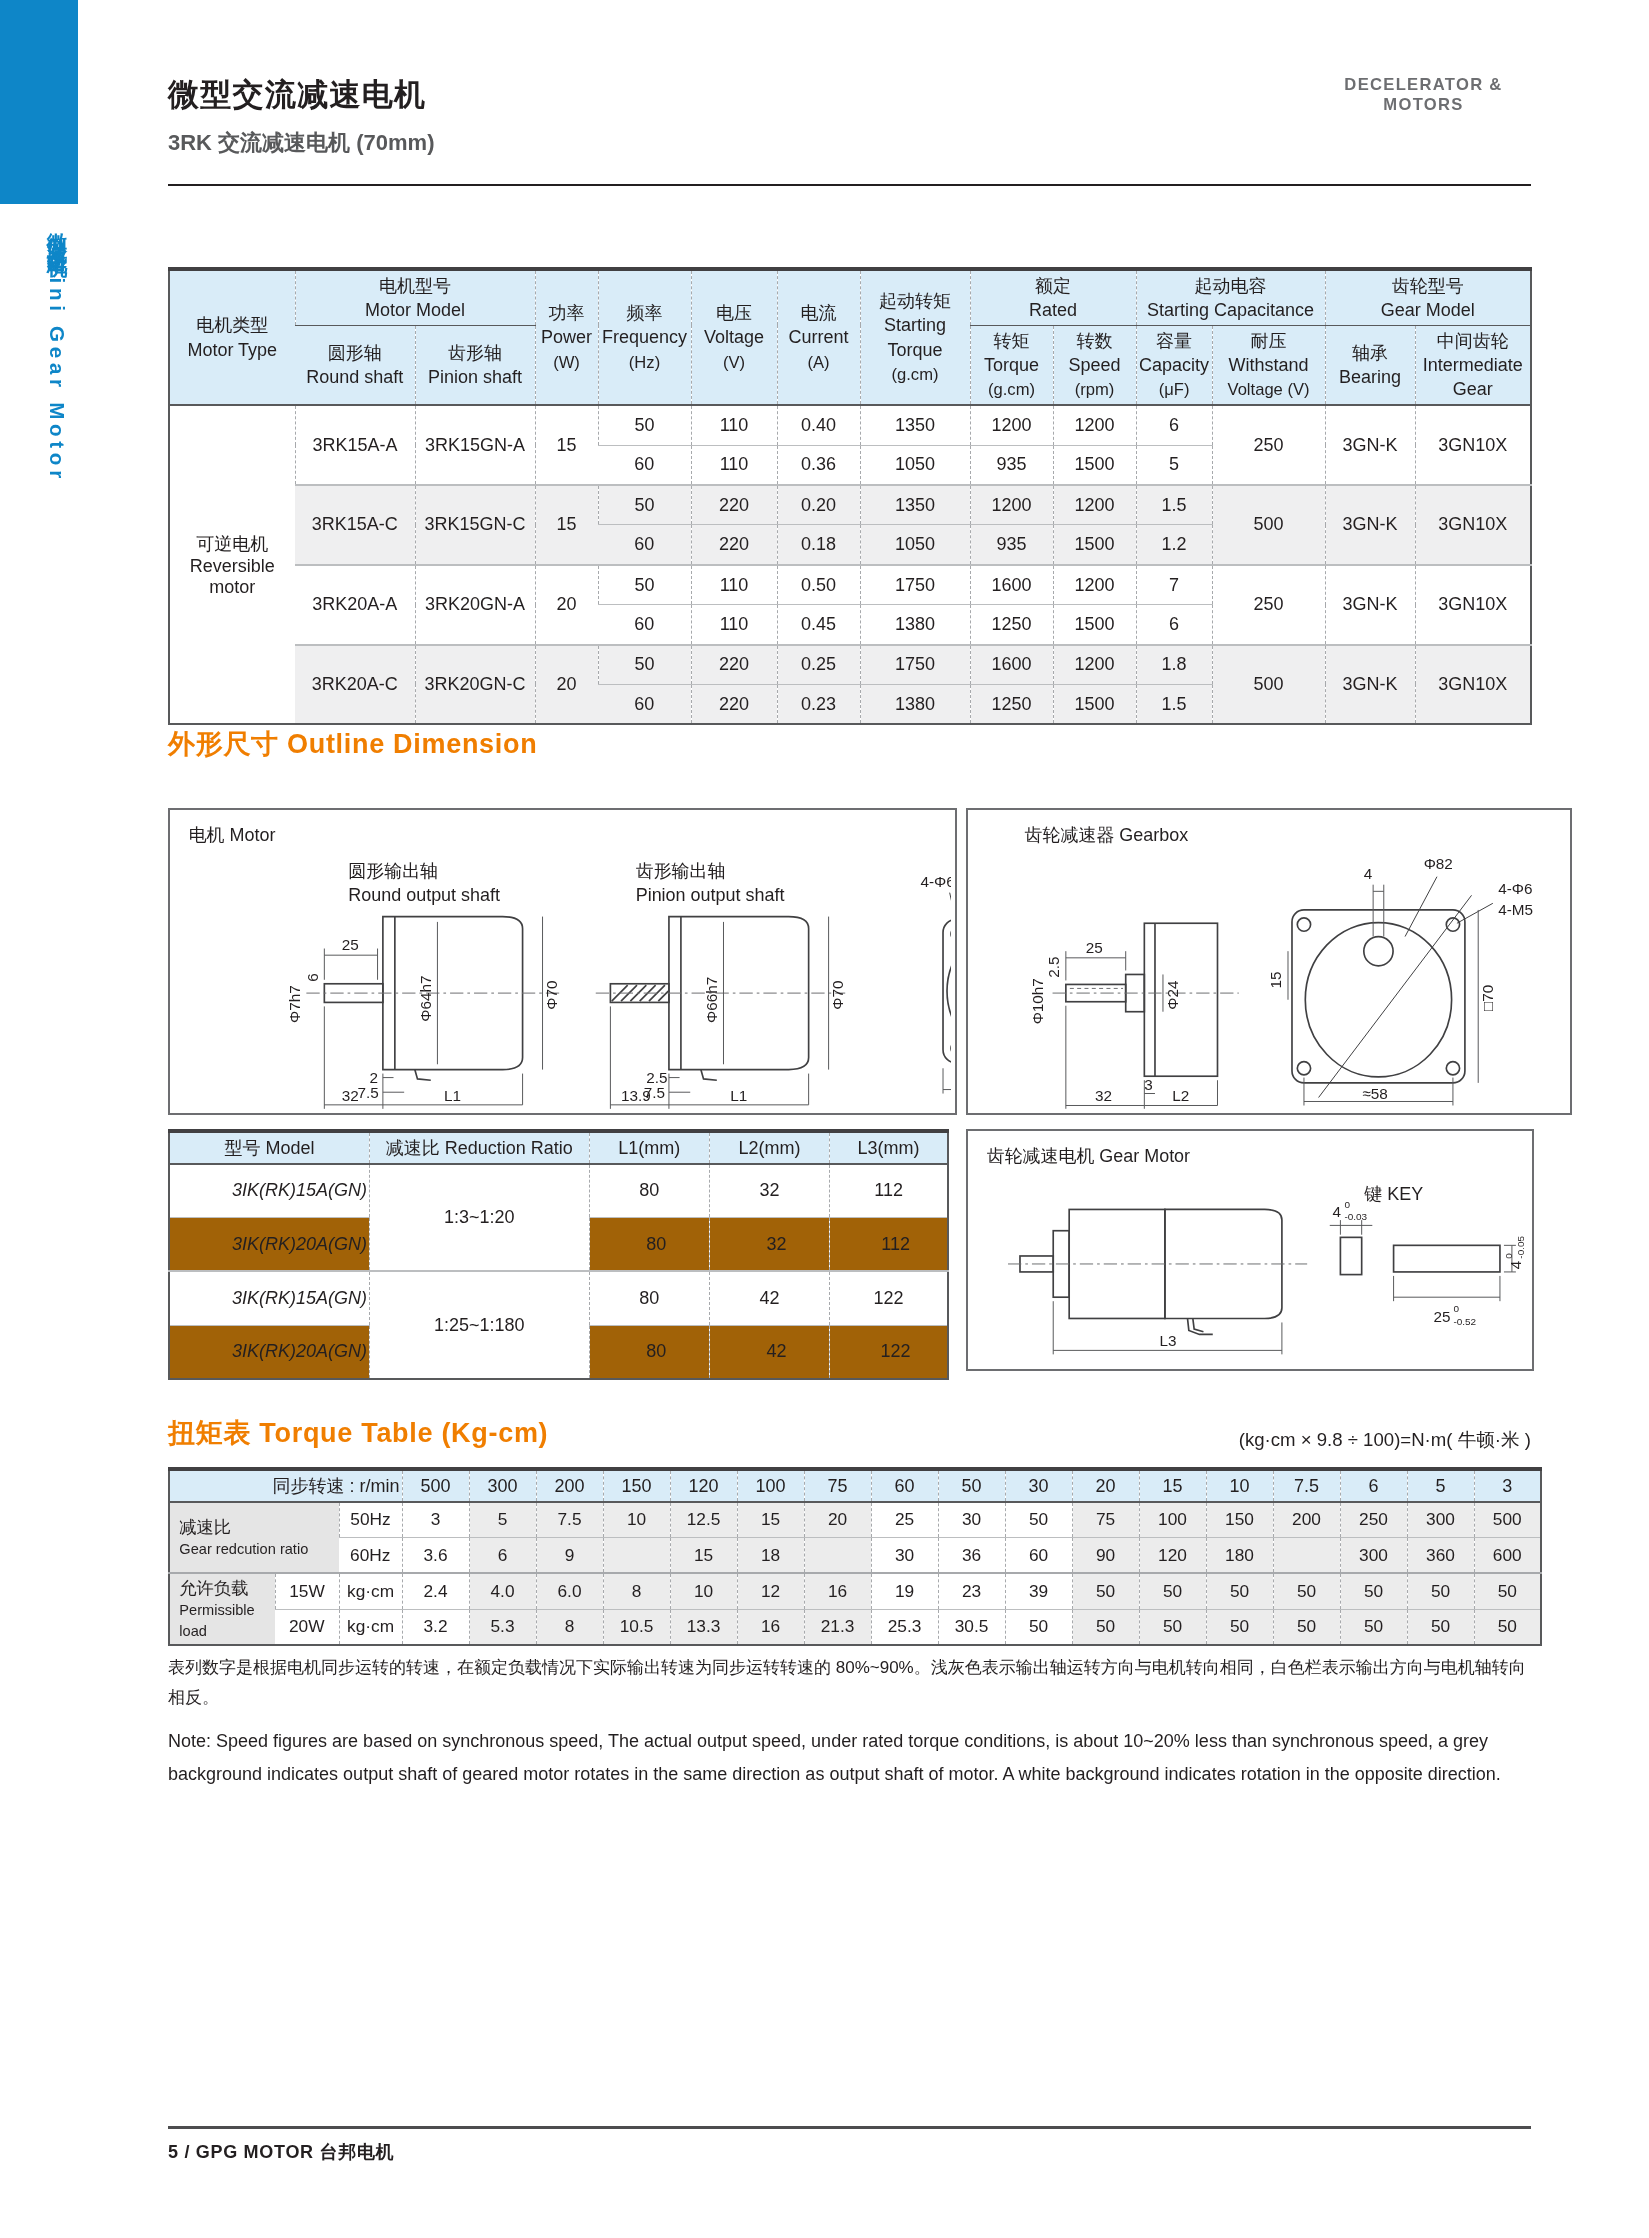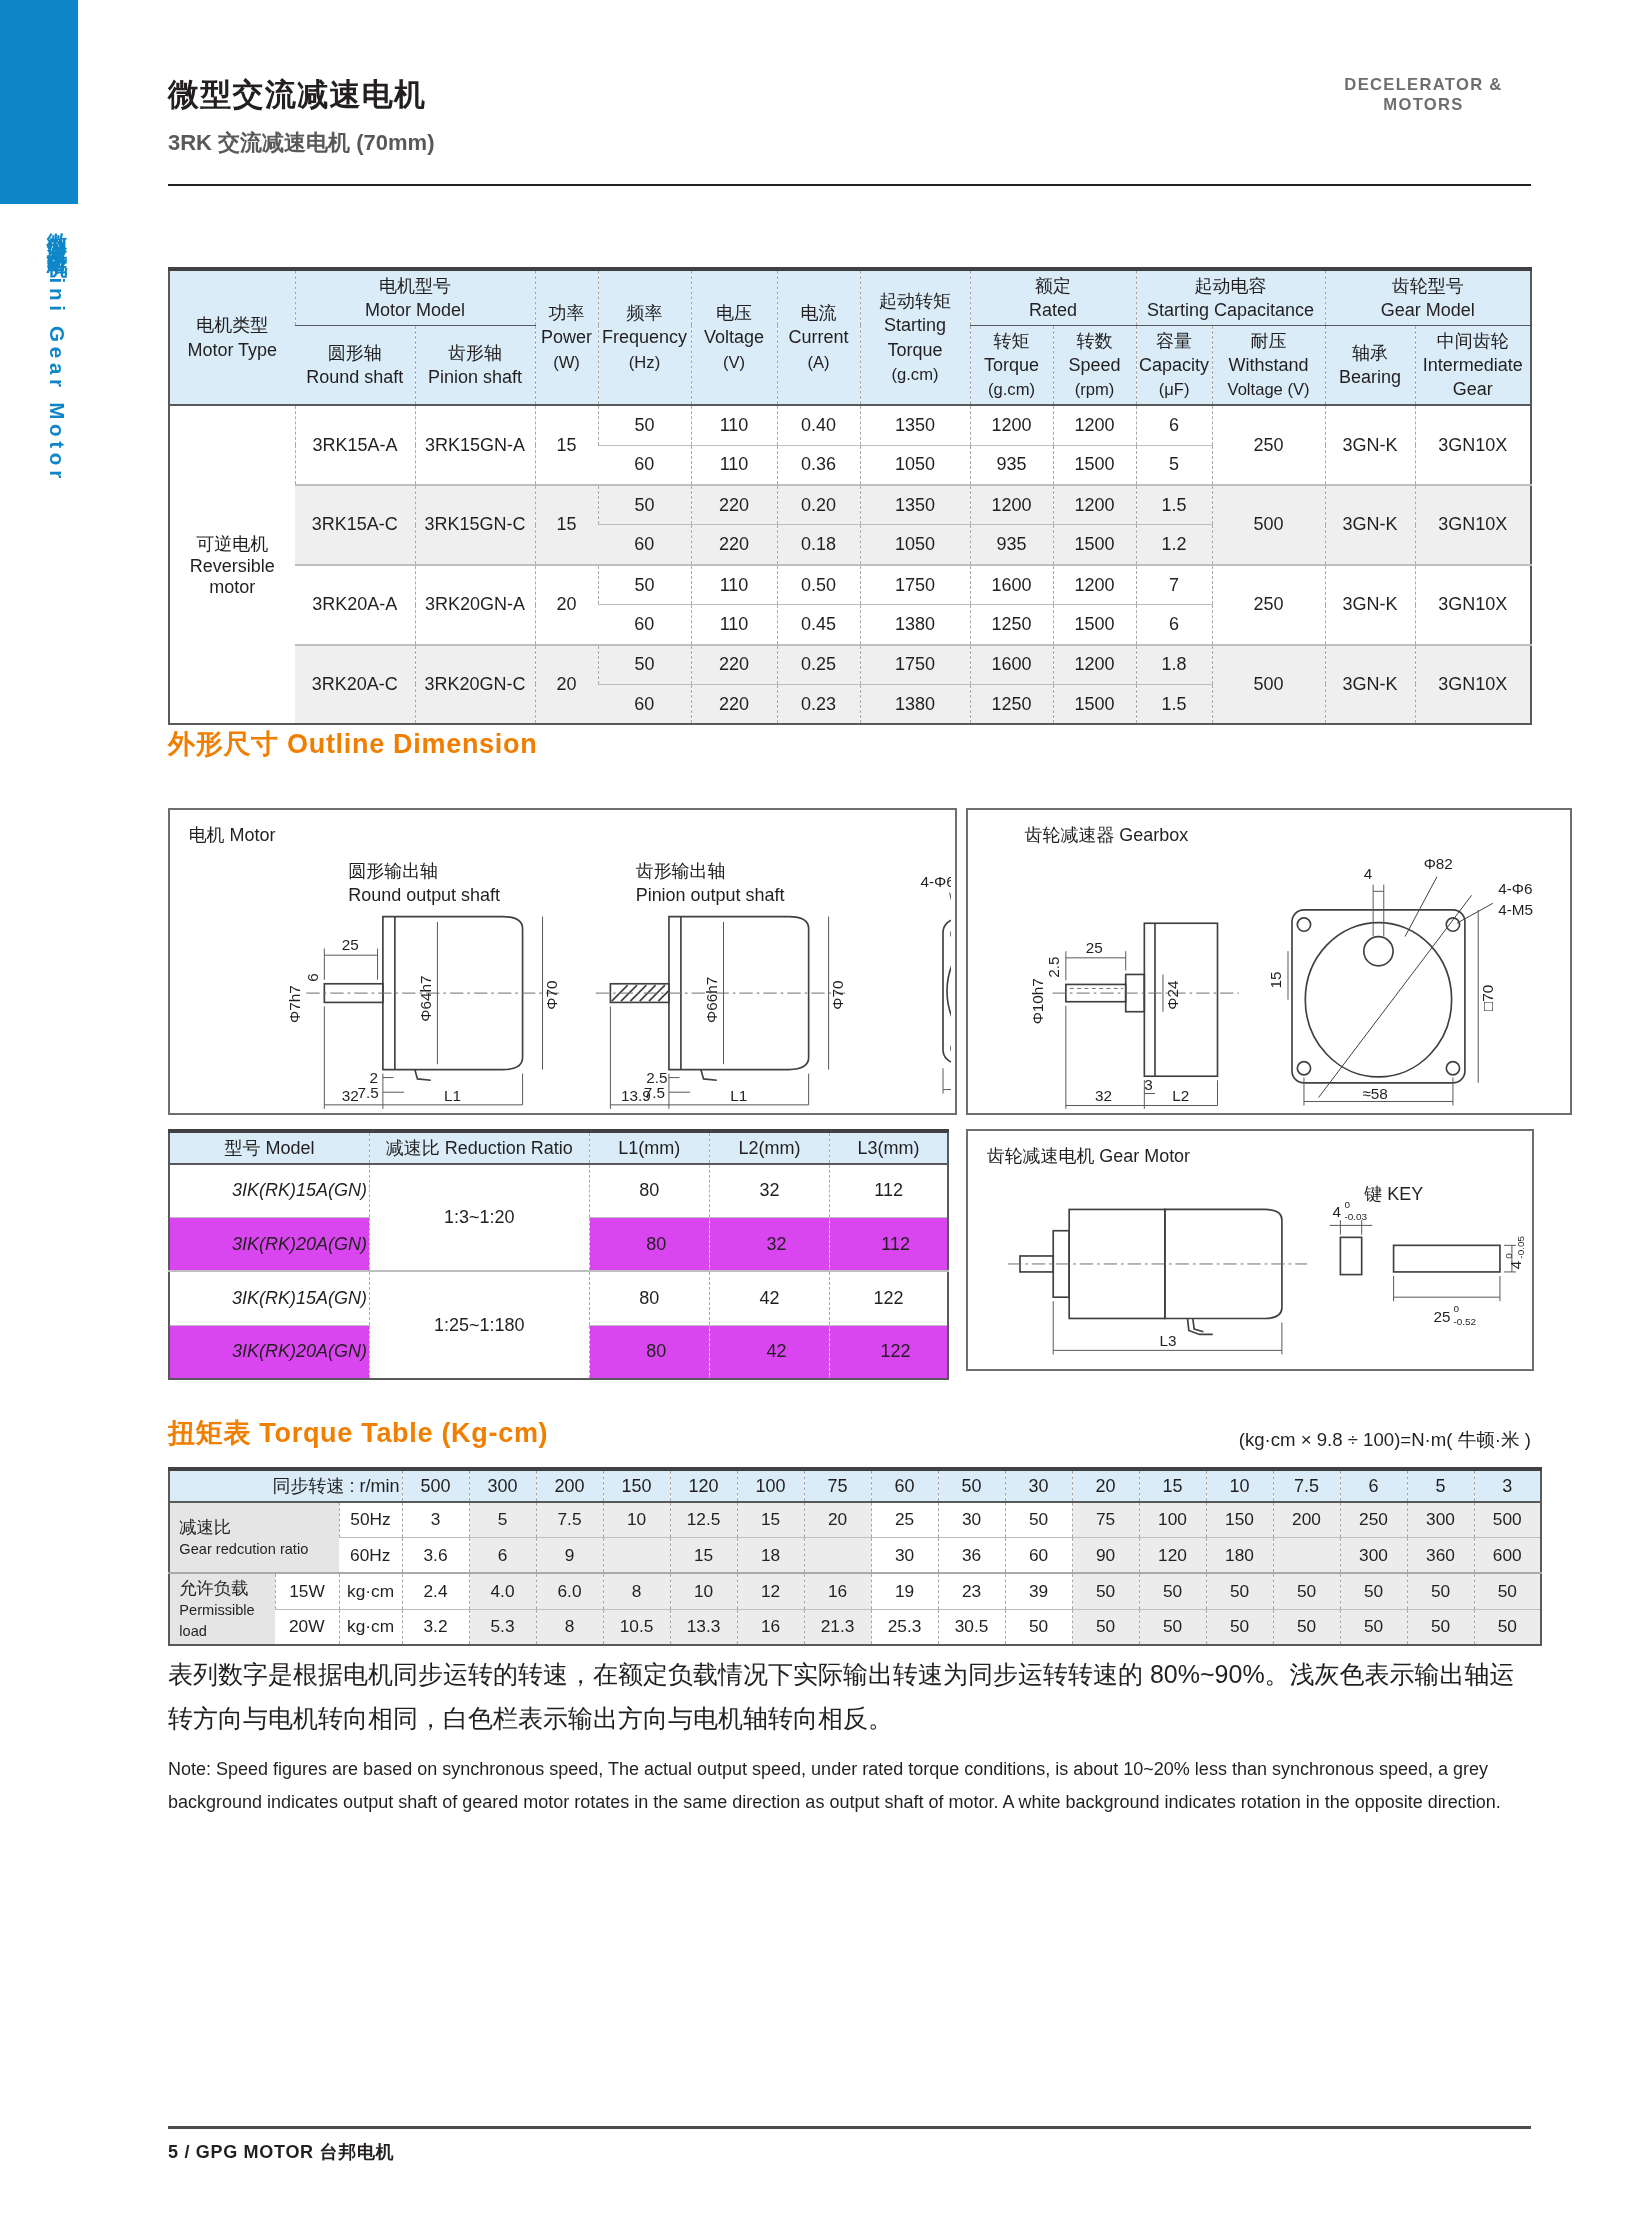--- a/index.html
+++ b/index.html
@@ -45,36 +45,36 @@
   #gearmotor-box{left:966px;top:1129px;width:564px;height:238px;}
   svg text{font-family:"Liberation Sans",sans-serif;fill:#231f20;font-size:24px;}
   svg .cap{font-size:27px;}
   svg .ttl{font-size:27px;}
   svg .dim{font-size:23px;}
   svg .sm{font-size:15px;}
   
   #ltable{left:168px;top:1129px;}
   #ltable td{height:47px;font-size:18px;}
   #ltable td.model{text-align:right;padding-left:10.6px;font-style:italic;}
-  #ltable tr.shade td{background:#d946ef;padding-left:16px;}
+  #ltable tr.shade td{background:#a16207;padding-left:16px;}
   #ltable tr.gsep td{border-top:2px solid #bcbec0;}
   #ltable td.rsep{border-top:1.3px solid #bcbec0;}
   
   #torque-table{left:168px;top:1467px;}
   #torque-table td{height:29px;font-size:17.3px;}
   #torque-table td.gc{background:#ececec;}
   #torque-table td.lblL{text-align:left;padding-left:9.3px;background:#e5e5e5;}
   #torque-table td.lbl2{line-height:1.2;}
   #torque-table td.lbl2 .en{font-size:14.6px;}
   #torque-table tr.rsep td{border-top:1.3px solid #bcbec0;}
   #torque-table tr.gsep td{border-top:2.7px solid #a7a9ac;}
   #torque-table thead{border-bottom:2px solid #58595b;}
   
   #notes{left:168px;top:1653px;width:1365px;}
-  #notes .cn{font-size:25px;line-height:1.75;margin:0 0 12px 0;}
+  #notes .cn{font-size:17px;line-height:1.75;margin:0 0 12px 0;}
   #notes .en{font-size:18px;line-height:1.85;color:#231f20;margin:0;}
   
   #foot-rule{left:168px;top:2126px;width:1363px;height:2.7px;background:#4d4d4f;}
   #footer-text{left:168px;top:2140px;font-size:18px;font-weight:bold;letter-spacing:0.7px;}
 </style>
 </head>
 <body>
 
 <div id="page">
 

